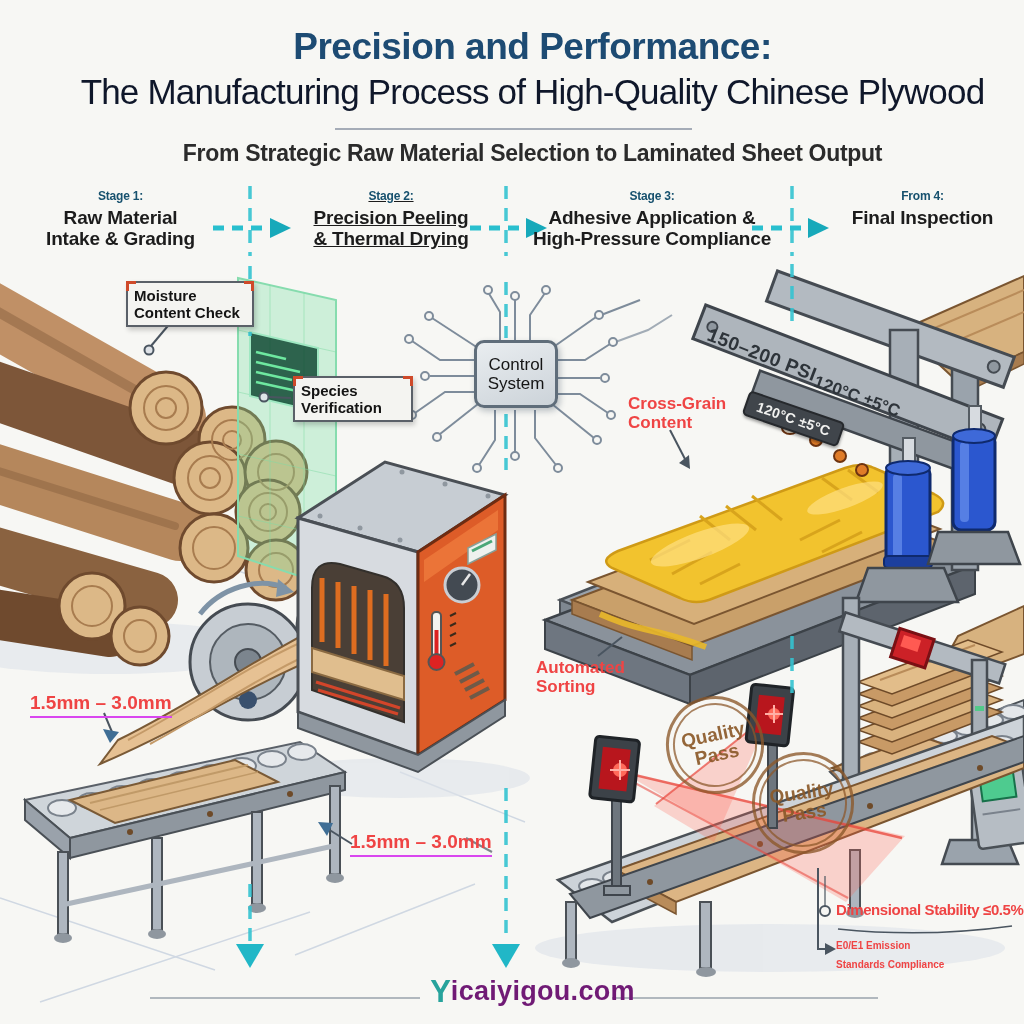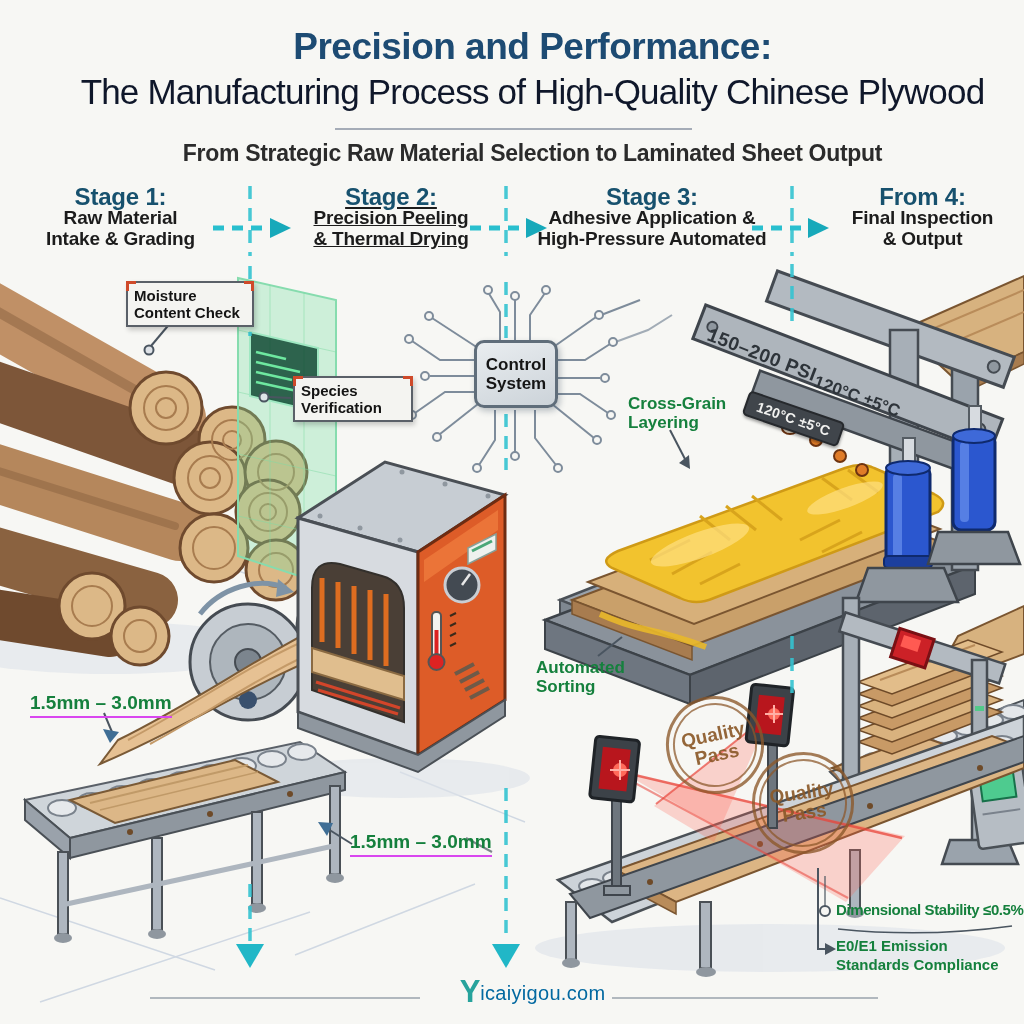--- a/index.html
+++ b/index.html
@@ -6,46 +6,46 @@
   body{font-family:"Liberation Sans", sans-serif; background:#e9e9e9;}
   #canvas{position:relative;width:1024px;height:1024px;background:#f7f7f4;overflow:hidden;margin:0 auto;padding-left:41px;}
   .abs{position:absolute;}
   svg{display:block;}
   
   .title1{left:0;right:0;top:26px;text-align:center;font-size:37px;font-weight:bold;color:#1d4b73;letter-spacing:-0.5px;}
   .title2{left:0;right:0;top:72px;text-align:center;font-size:35px;font-weight:normal;color:#0f172a;letter-spacing:-0.8px;}
   .subtitle{left:0;right:0;top:140px;text-align:center;font-size:23px;font-weight:bold;color:#2b2b2b;letter-spacing:-0.3px;}
   
   .stage{text-align:center;font-weight:bold;font-size:19px;line-height:21px;color:#1c1c1c;letter-spacing:-0.2px;}
-  .stage .sid{color:#17516e;font-size:24px;}
+  .stage .sid{color:#17516e;font-size:12px;}
   
   .callout-box{background:#f4f4f1;border:2px solid #5a6068;box-shadow:2px 3px 5px rgba(0,0,0,0.2);
     font-weight:bold;font-size:15px;line-height:17px;color:#141414;padding:4px 6px;text-align:left;}
   .callout-box::before{content:"";position:absolute;left:-2px;top:-2px;width:7px;height:7px;
     border-left:3px solid #cf4a2a;border-top:3px solid #cf4a2a;}
   .callout-box::after{content:"";position:absolute;right:-2px;top:-2px;width:7px;height:7px;
     border-right:3px solid #cf4a2a;border-top:3px solid #cf4a2a;}
   .control-box{background:linear-gradient(160deg,#e9edf0,#ccd3d9);border:3px solid #5f6d7a;border-radius:10px;
     width:78px;height:62px;display:flex;flex-direction:column;align-items:center;justify-content:center;
-    font-weight:bold;font-size:17px;line-height:19px;color:#151515;box-shadow:2px 3px 6px rgba(40,60,80,.3);}
-  .plain-label{font-weight:bold;color:#15803d;}
+    font-weight:normal;font-size:17px;line-height:19px;color:#151515;box-shadow:2px 3px 6px rgba(40,60,80,.3);}
+  .plain-label{font-weight:bold;color:#ef4444;}
   .underlined{border-bottom:2px solid #d946ef;padding-bottom:2px;}
   
   .rot{transform-origin:left top;}
   .badge{background:#40454b;color:#f2f2f0;font-weight:bold;font-size:14px;padding:3px 10px;border-radius:5px;
     border:2px solid #26292d;box-shadow:1px 2px 3px rgba(0,0,0,.35);letter-spacing:.3px;}
   
   .stamp{border:3px solid rgba(140,88,42,.85);border-radius:50%;display:flex;flex-direction:column;
     align-items:center;justify-content:center;text-align:center;color:#8c5a2a;font-weight:bold;
     font-size:19px;line-height:20px;opacity:.92;}
   .stamp::after{content:"";position:absolute;inset:4px;border:2px solid rgba(140,88,42,.8);border-radius:50%;}
   
   .brand{left:0;right:0;top:974px;text-align:center;}
   .brand .ymark{font-size:31px;font-weight:bold;color:#27a39c;vertical-align:-2px;}
-  .brand .btext{font-size:20px;font-weight:normal;color:#0369a1;letter-spacing:.3px;}
+  .brand .btext{font-size:27px;font-weight:bold;color:#701a75;letter-spacing:.3px;}
 </style>
 </head>
 <body>
 
 <div id="canvas">
 
   <svg class="abs" style="left:0;top:0;z-index:1;" width="1024" height="1024" viewBox="0 0 1024 1024">
 
     <g stroke="#c3cedd" stroke-width="1.5" opacity="0.75">
       <line x1="0" y1="898" x2="215" y2="970"></line>
@@ -505,45 +505,44 @@
     <div>Intake &amp; Grading</div>
   </div>
   <div class="abs stage" style="left:286px;top:186px;width:210px;z-index:3;text-decoration:underline;">
     <div class="sid">Stage 2:</div>
     <div>Precision Peeling</div>
     <div>&amp; Thermal Drying</div>
   </div>
   <div class="abs stage" style="left:518px;top:186px;width:268px;z-index:3;">
     <div class="sid">Stage 3:</div>
     <div>Adhesive Application &amp;</div>
-    <div>High-Pressure Automated</div>
+    <div>High-Pressure Compliance</div>
   </div>
   <div class="abs stage" style="left:820px;top:186px;width:205px;z-index:3;">
     <div class="sid">From 4:</div>
     <div>Final Inspection</div>
-    <div>&amp; Output</div>
   </div>
 
   <div class="abs callout-box" style="left:293px;top:376px;width:104px;z-index:3;">
     <div>Species</div>
     <div>Verification</div>
   </div>
   <div class="abs callout-box" style="left:126px;top:281px;width:112px;z-index:3;">
     <div>Moisture</div>
     <div>Content Check</div>
   </div>
 
   <div class="abs control-box" style="left:474px;top:340px;z-index:3;">
     <div>Control</div>
     <div>System</div>
   </div>
 
   <div class="abs plain-label" style="left:628px;top:394px;font-size:17px;line-height:19px;z-index:3;">
     <div>Cross-Grain</div>
-    <div>Layering</div>
+    <div>Content</div>
   </div>
   <div class="abs plain-label" style="left:536px;top:658px;font-size:17px;line-height:19px;z-index:3;">
     <div>Automated</div>
     <div>Sorting</div>
   </div>
 
   <div class="abs plain-label underlined" style="left:30px;top:692px;font-size:19px;z-index:3;">1.5mm – 3.0mm</div>
   <div class="abs plain-label underlined" style="left:350px;top:831px;font-size:19px;z-index:3;">1.5mm – 3.0mm</div>
 
   <div class="abs plain-label rot" style="left:712px;top:324px;font-size:19px;color:#2e343a;letter-spacing:.5px;transform:rotate(21deg);z-index:3;">150–200 PSI</div>
@@ -553,21 +552,21 @@
   <div class="abs stamp" style="left:666px;top:696px;width:92px;height:92px;transform:rotate(-12deg);z-index:3;">
     <div>Quality</div>
     <div>Pass</div>
   </div>
   <div class="abs stamp" style="left:752px;top:752px;width:96px;height:96px;transform:rotate(-8deg);z-index:3;">
     <div>Quality</div>
     <div>Pass</div>
   </div>
 
   <div class="abs plain-label" style="left:836px;top:901px;font-size:15px;letter-spacing:-0.4px;z-index:3;">Dimensional Stability ≤0.5%</div>
-  <div class="abs plain-label" style="left:836px;top:936px;font-size:15px;line-height:19px;z-index:3;">
+  <div class="abs plain-label" style="left:836px;top:936px;font-size:10px;line-height:19px;z-index:3;">
     <div>E0/E1 Emission</div>
     <div>Standards Compliance</div>
   </div>
 
   <div class="abs brand" style="z-index:3;">
     <span class="ymark">Y</span><span class="btext">icaiyigou.com</span>
   </div>
 
 </div>
 

